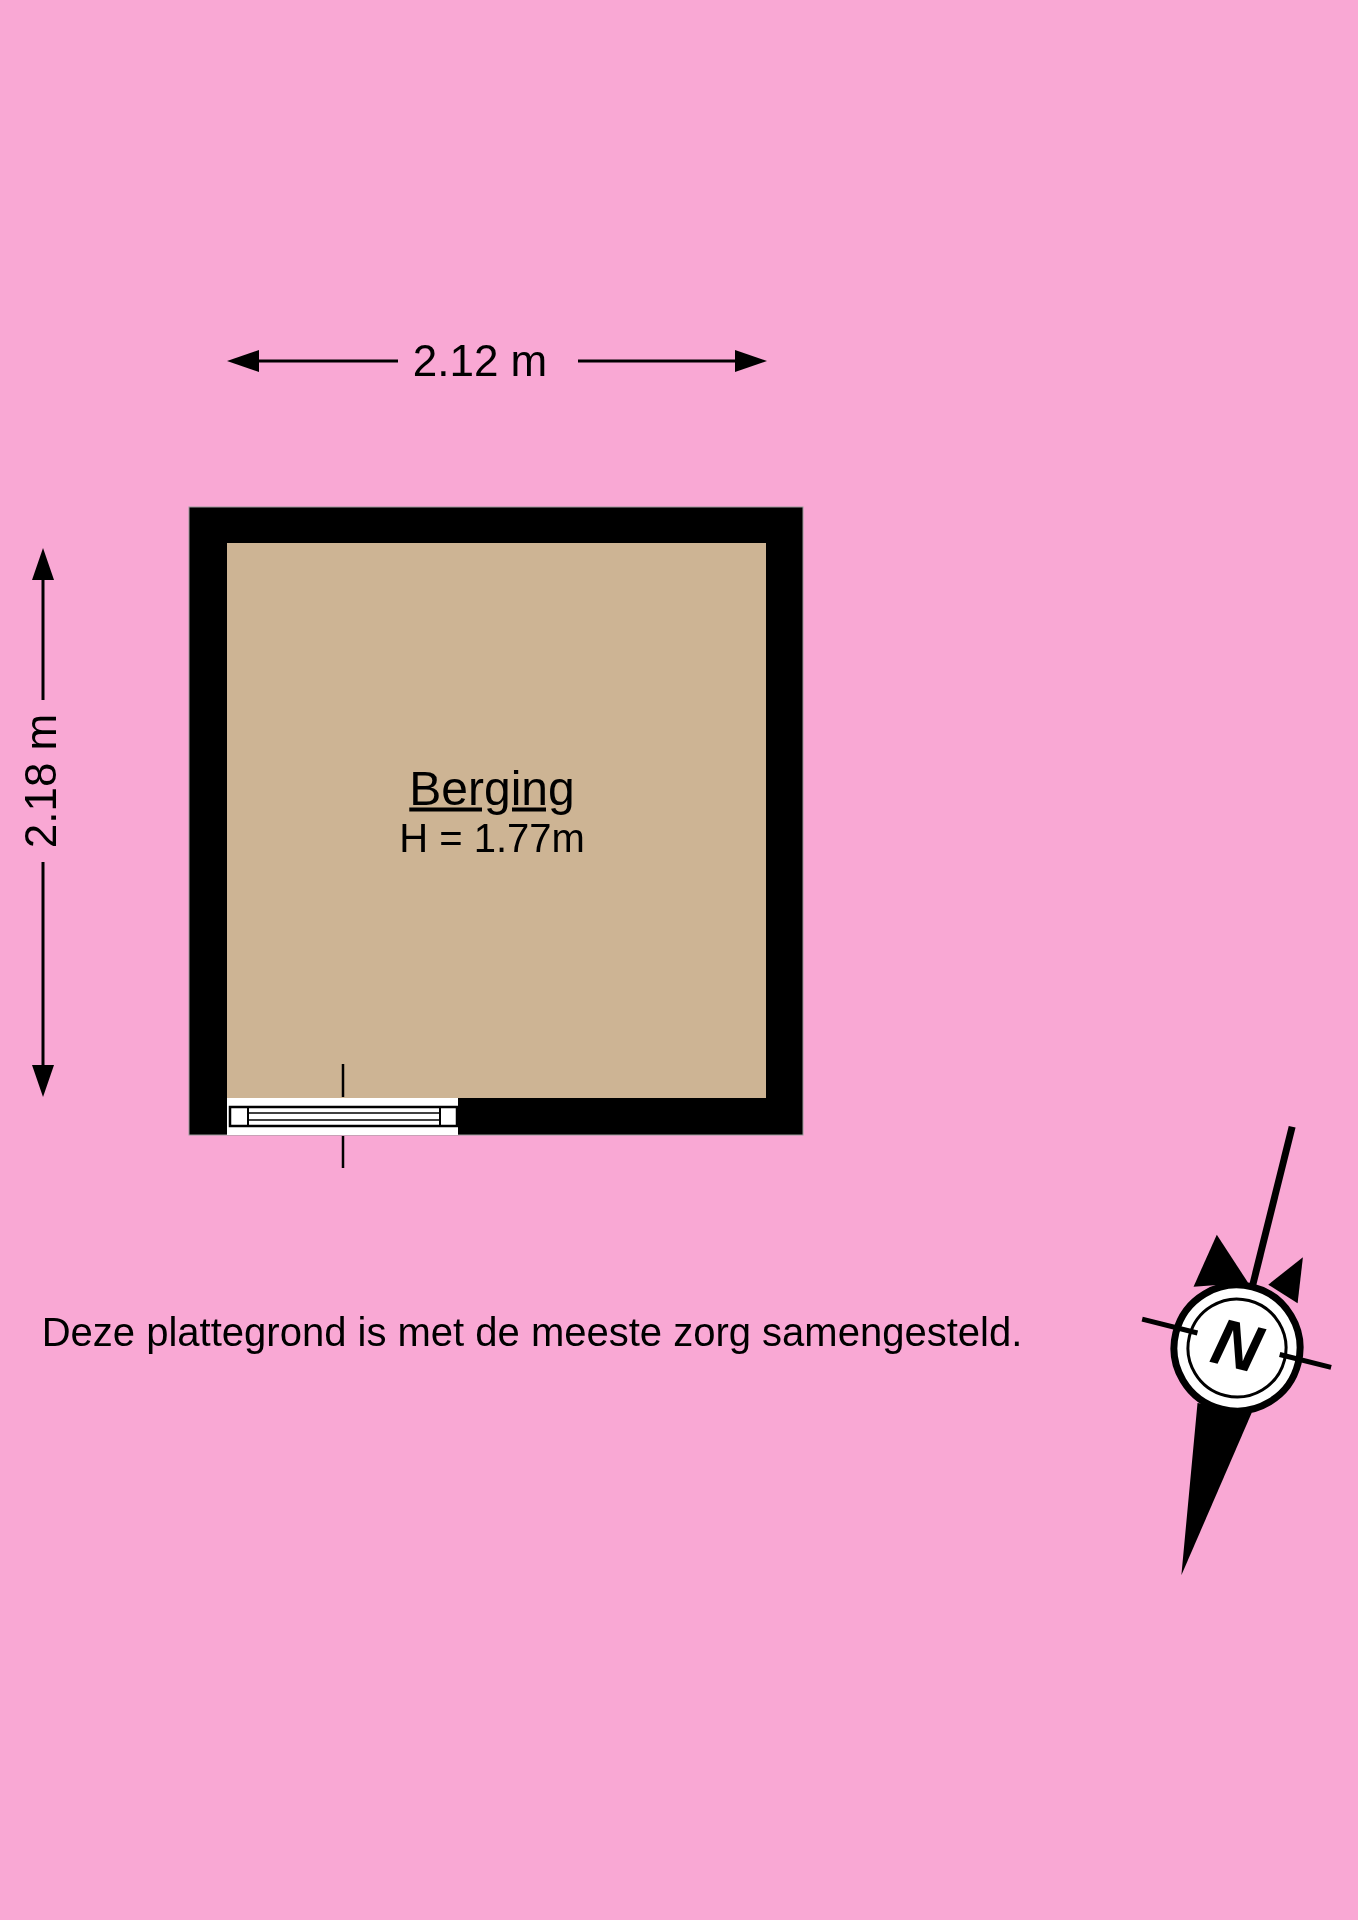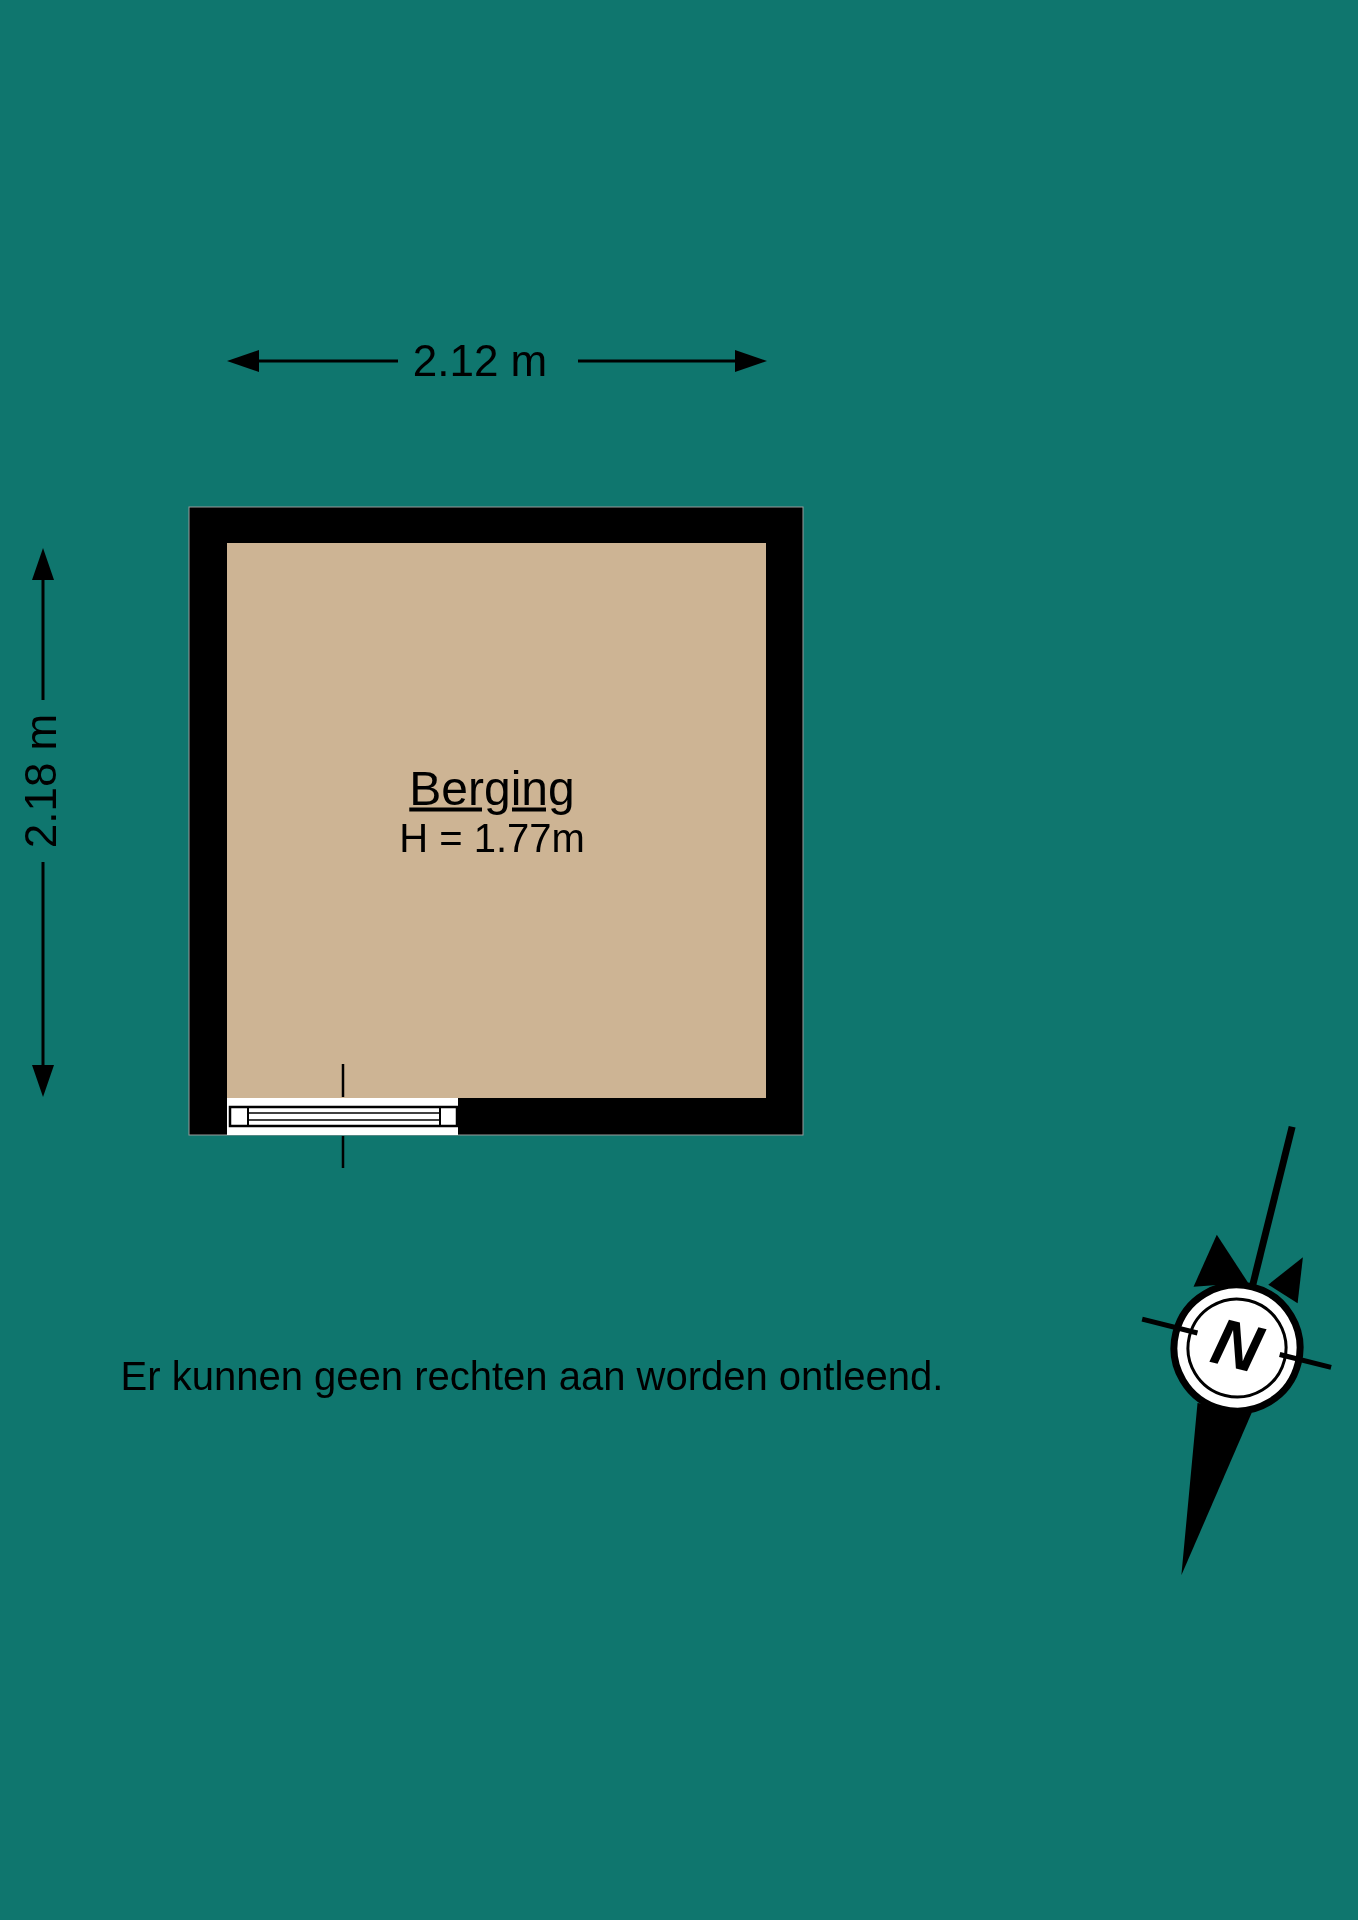--- a/index.html
+++ b/index.html
@@ -1,20 +1,20 @@
 <!DOCTYPE html>
 <html><head>
 <meta charset="utf-8">
 <style>
   html, body { margin: 0; padding: 0; background: #ffffff; }
   .canvas {
     position: relative;
     width: 1358px;
     height: 1920px;
-    background: #0f766e;
+    background: #f9a8d4;
     font-family: "Liberation Sans", "DejaVu Sans", sans-serif;
     color: #000000;
     overflow: hidden;
   }
   .plan-svg { position: absolute; left: 0; top: 0; }
   .txt { position: absolute; white-space: nowrap; color: #000; }
   .dim-label { font-size: 44px; transform: translate(-50%, -50%); }
   .dim-label.vertical { transform: translate(-50%, -50%) rotate(-90deg); }
   .room-label { font-size: 48px; transform: translate(-50%, -50%); text-decoration: underline; }
   .room-height { font-size: 40px; transform: translate(-50%, -50%); }
@@ -78,18 +78,18 @@
   </svg>
 
   <span class="txt dim-label" style="left:480px; top:361px;">2.12 m</span>
 
   <span class="txt dim-label vertical" style="left:41px; top:781px;">2.18 m</span>
 
   <span class="txt room-label" style="left:492px; top:788px;">Berging</span>
 
   <span class="txt room-height" style="left:492px; top:838px;">H = 1.77m</span>
 
+  <span class="txt disclaimer-line" style="left:532px; top:1332px;">Deze plattegrond is met de meeste zorg samengesteld.</span>
 
-  <span class="txt disclaimer-line" style="left:532px; top:1376px;">Er kunnen geen rechten aan worden ontleend.</span>
 
   <span class="txt north-label" style="left:1237px; top:1348px;">N</span>
 
 </div>
 
 </body></html>

